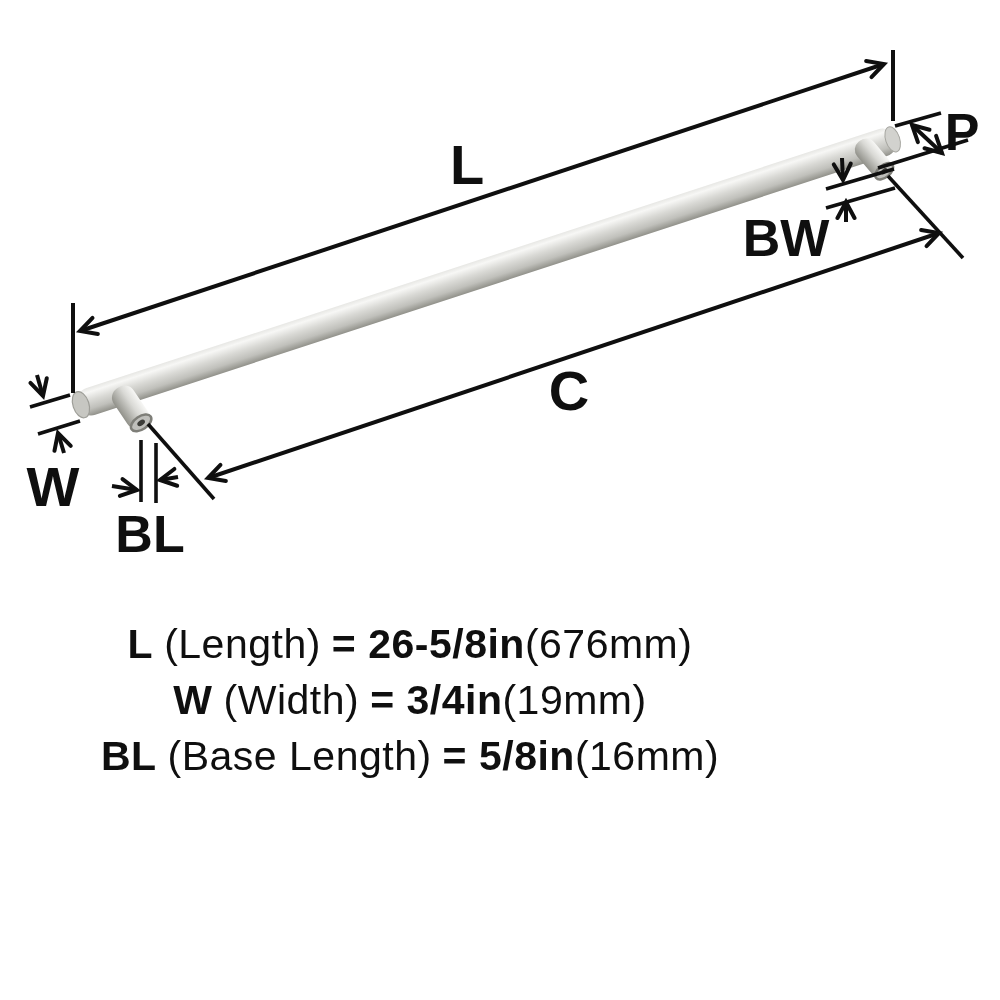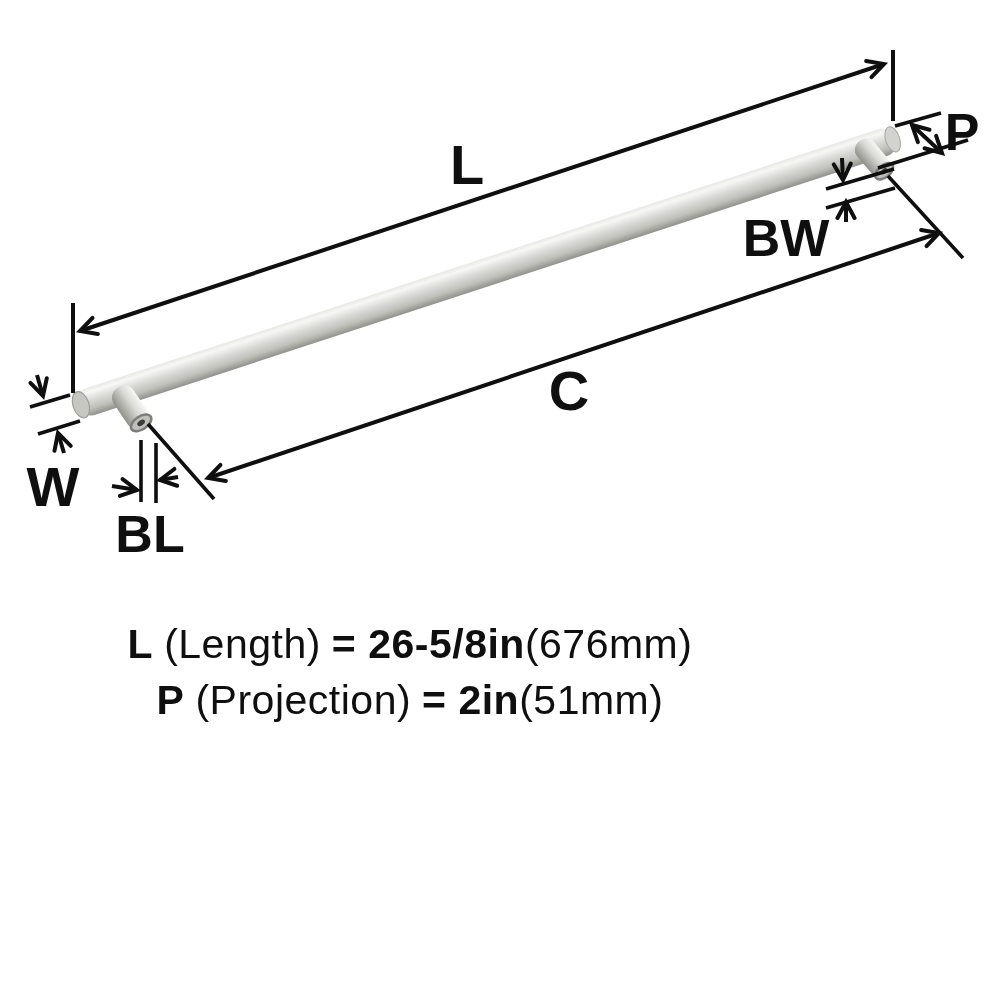--- a/index.html
+++ b/index.html
@@ -99,15 +99,18 @@
   <line class="dim" x1="112" y1="486" x2="137" y2="490" marker-end="url(#arr)"></line>
   <line class="dim" x1="178" y1="477" x2="160" y2="480" marker-end="url(#arr)"></line>
   <text class="lbl" x="150" y="552" font-size="52" text-anchor="middle">BL</text>
 </svg>
 
 <div class="specs">
   <div class="spec-line">
     <span class="b spec-sym">L</span><span class="r spec-desc">(Length)</span><span class="b">= 26-5/8in</span><span class="r">(676mm)</span>
   </div>
   <div class="spec-line">
-    <span class="b spec-sym">P</span><span class="r spec-desc">(Projection)</span><span class="b">= 2in</span><span class="r">(51mm)</span>
+    <span class="b spec-sym">W</span><span class="r spec-desc">(Width)</span><span class="b">= 3/4in</span><span class="r">(19mm)</span>
+  </div>
+  <div class="spec-line">
+    <span class="b spec-sym">BL</span><span class="r spec-desc">(Base Length)</span><span class="b">= 5/8in</span><span class="r">(16mm)</span>
   </div>
 </div>
 
 </body></html>

